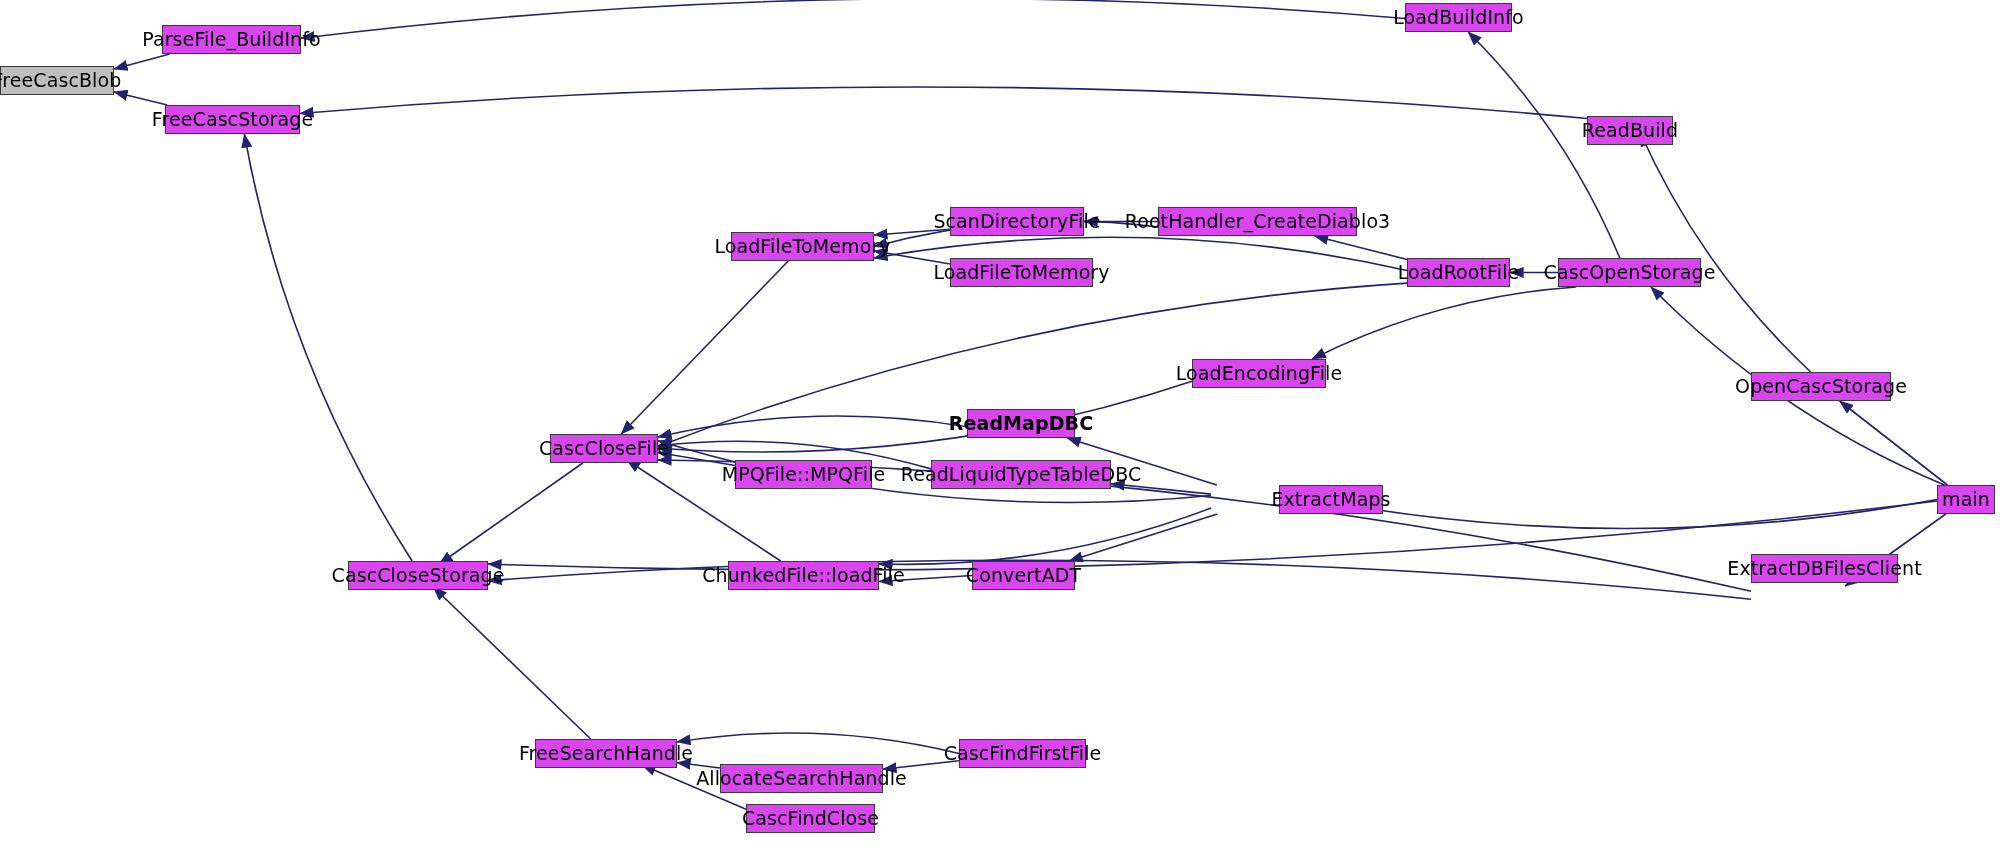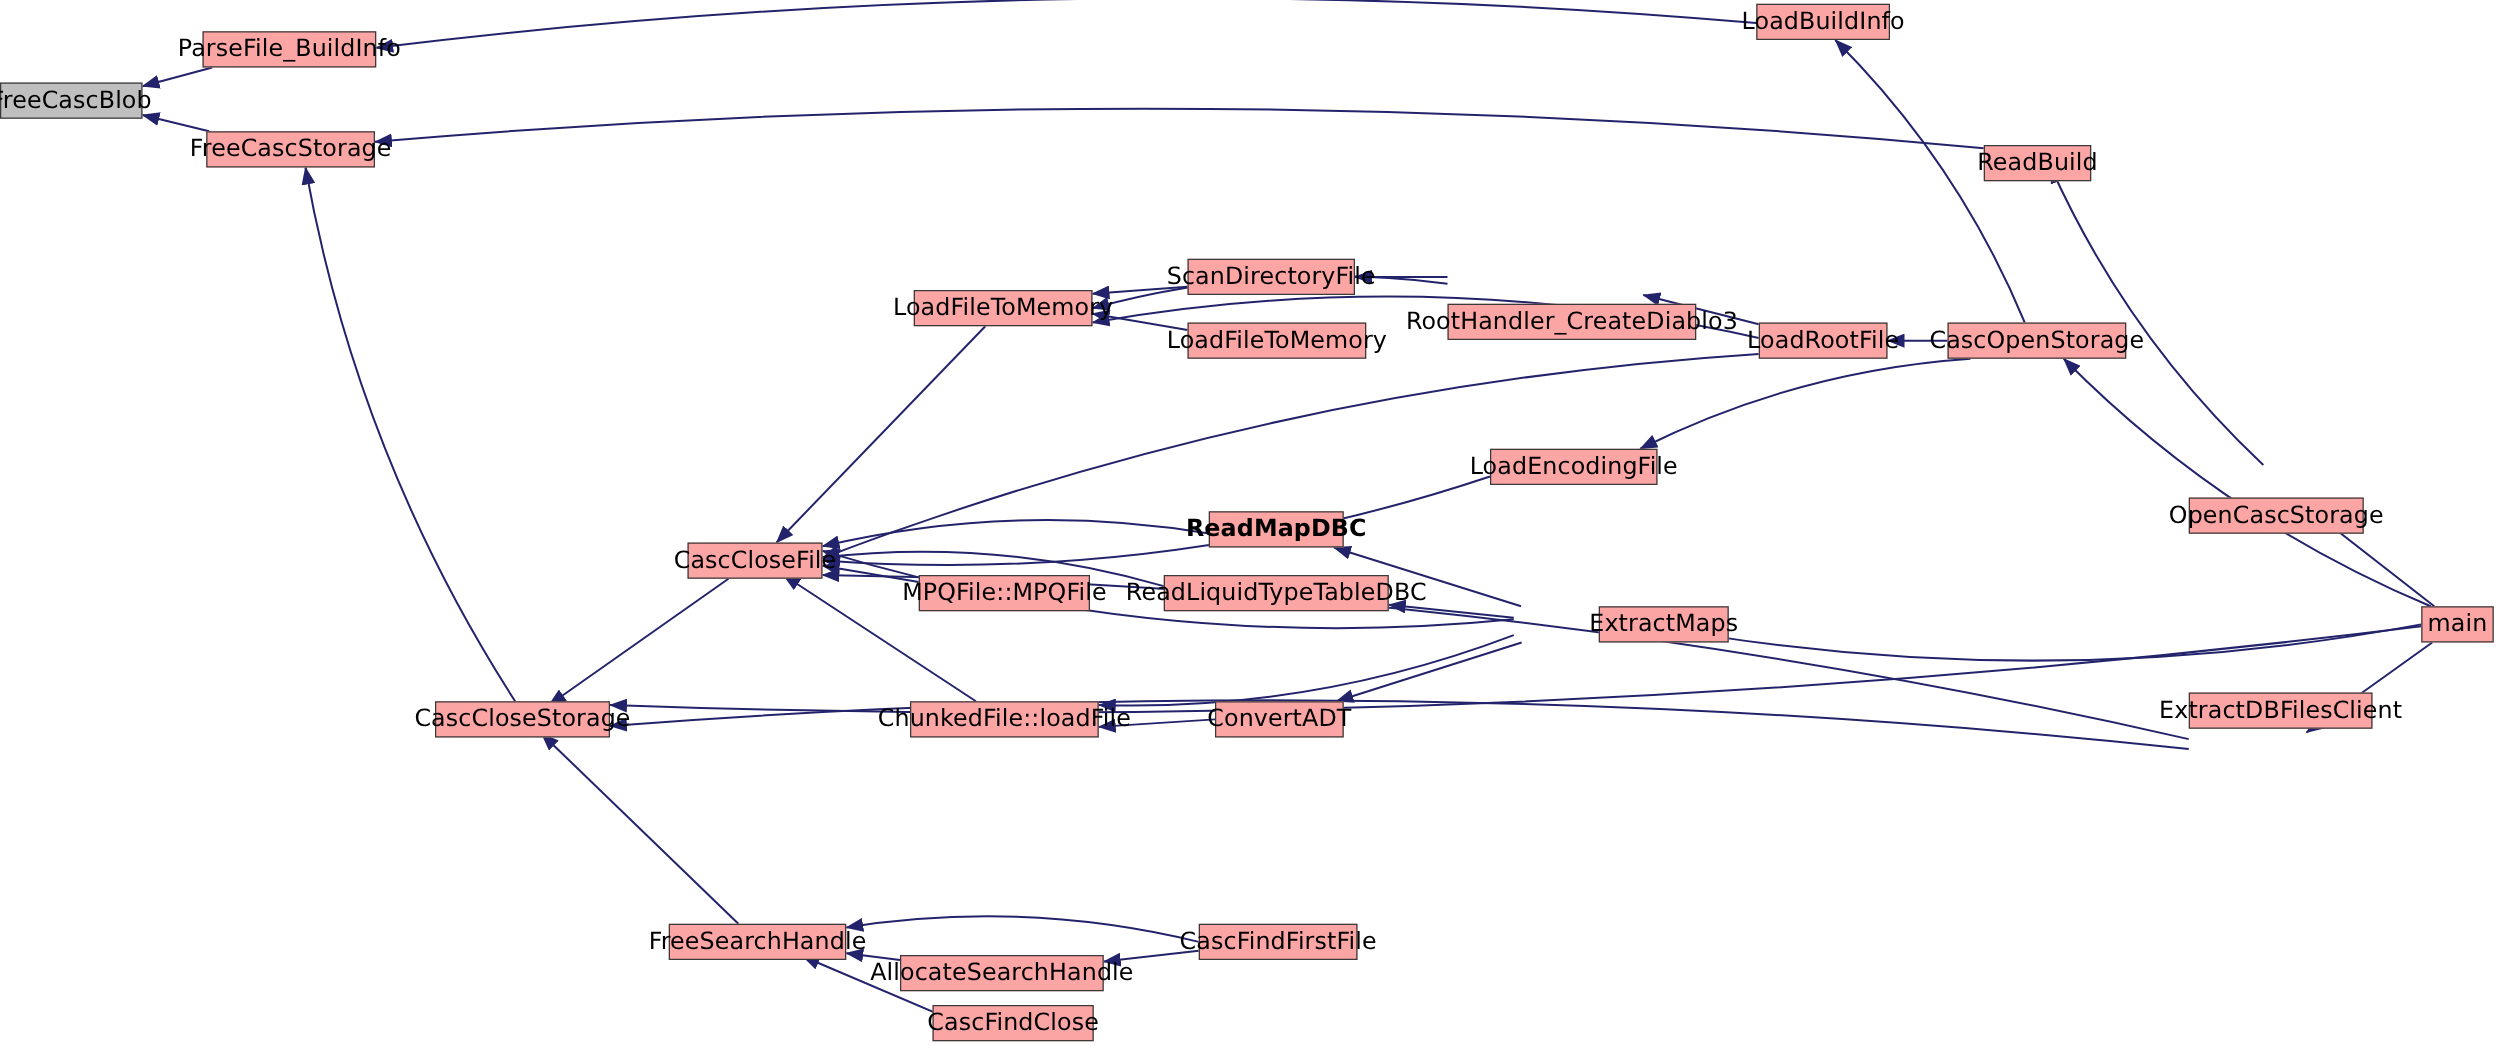--- a/index.html
+++ b/index.html
@@ -19,21 +19,21 @@
     position: absolute;
     left: 0; top: 0;
     width: 2004px;
     height: 848px;
     pointer-events: none;
   }
   .node {
     position: absolute;
     box-sizing: border-box;
     border: 1.5px solid #3a3a3a;
-    background: #fca5a5;
+    background: #d946ef;
     color: #000000;
     display: flex;
     align-items: center;
     justify-content: center;
     font-size: 19px;
     line-height: 1;
     white-space: nowrap;
     letter-spacing: 0.1px;
     z-index: 3;
   }
@@ -113,39 +113,39 @@
       </div>
       <div class="node" style="left: 1405px; top: 3px; width: 107px; height: 29px;">
         <span class="node-label">LoadBuildInfo</span>
       </div>
       <div class="node" style="left: 1587px; top: 104px; width: 86px; height: 29px; margin-top: 12px;">
         <span class="node-label">ReadBuild</span>
       </div>
       <div class="node" style="left: 950px; top: 207px; width: 134px; height: 29px;">
         <span class="node-label">ScanDirectoryFile</span>
       </div>
-      <div class="node" style="left: 1158px; top: 207px; width: 199px; height: 29px; margin-top: 36px;">
+      <div class="node" style="left: 1158px; top: 207px; width: 199px; height: 29px;">
         <span class="node-label">RootHandler_CreateDiablo3</span>
       </div>
       <div class="node" style="left: 731px; top: 232px; width: 143px; height: 29px;">
         <span class="node-label">LoadFileToMemory</span>
       </div>
       <div class="node" style="left: 950px; top: 258px; width: 143px; height: 29px;">
         <span class="node-label">LoadFileToMemory</span>
       </div>
       <div class="node" style="left: 1407px; top: 258px; width: 103px; height: 29px;">
         <span class="node-label">LoadRootFile</span>
       </div>
       <div class="node" style="left: 1558px; top: 258px; width: 143px; height: 29px;">
         <span class="node-label">CascOpenStorage</span>
       </div>
       <div class="node" style="left: 1192px; top: 359px; width: 134px; height: 29px;">
         <span class="node-label">LoadEncodingFile</span>
       </div>
-      <div class="node" style="left: 1751px; top: 372px; width: 140px; height: 29px; margin-top: 26px;">
+      <div class="node" style="left: 1751px; top: 372px; width: 140px; height: 29px;">
         <span class="node-label">OpenCascStorage</span>
       </div>
       <div class="node" style="left: 967px; top: 409px; width: 108px; height: 29px; font-weight: bold;">
         <span class="node-label">ReadMapDBC</span>
       </div>
       <div class="node" style="left: 550px; top: 434px; width: 108px; height: 29px;">
         <span class="node-label">CascCloseFile</span>
       </div>
       <div class="node" style="left: 735px; top: 460px; width: 137px; height: 29px; text-align: right;">
         <span class="node-label">MPQFile::MPQFile</span>

